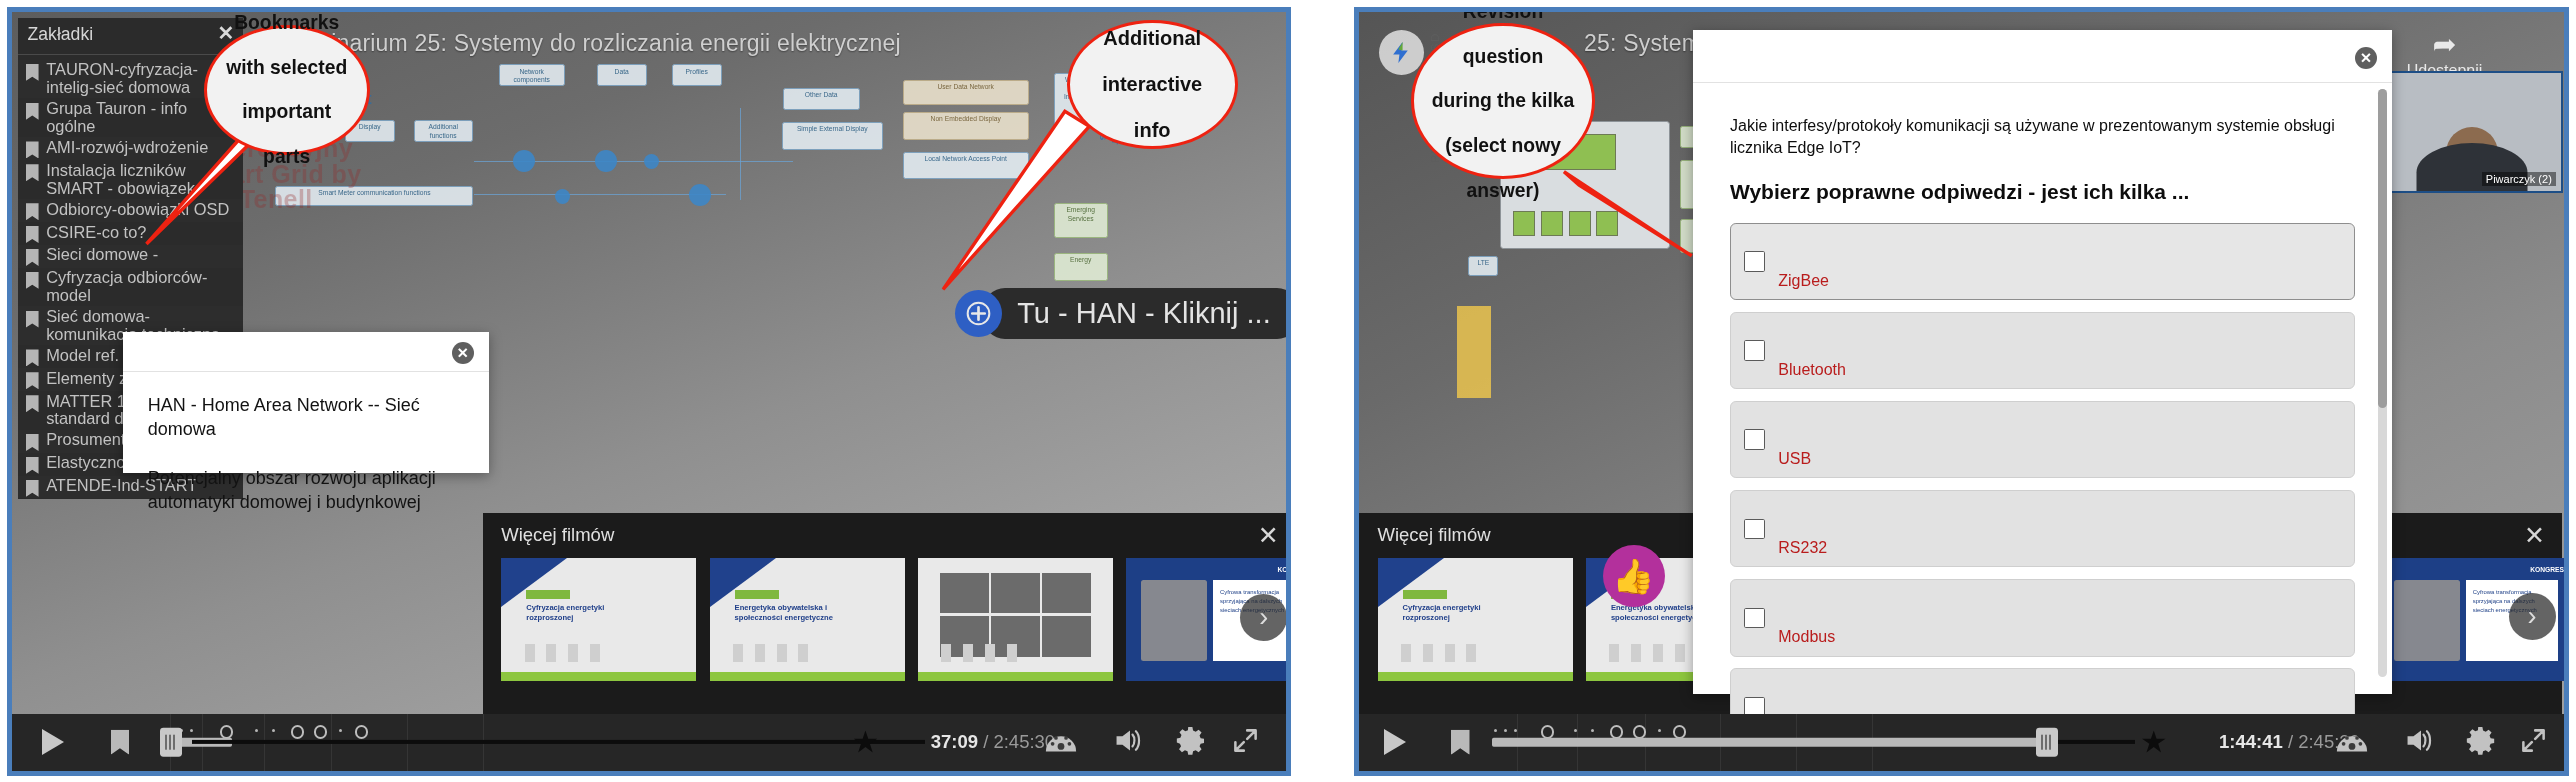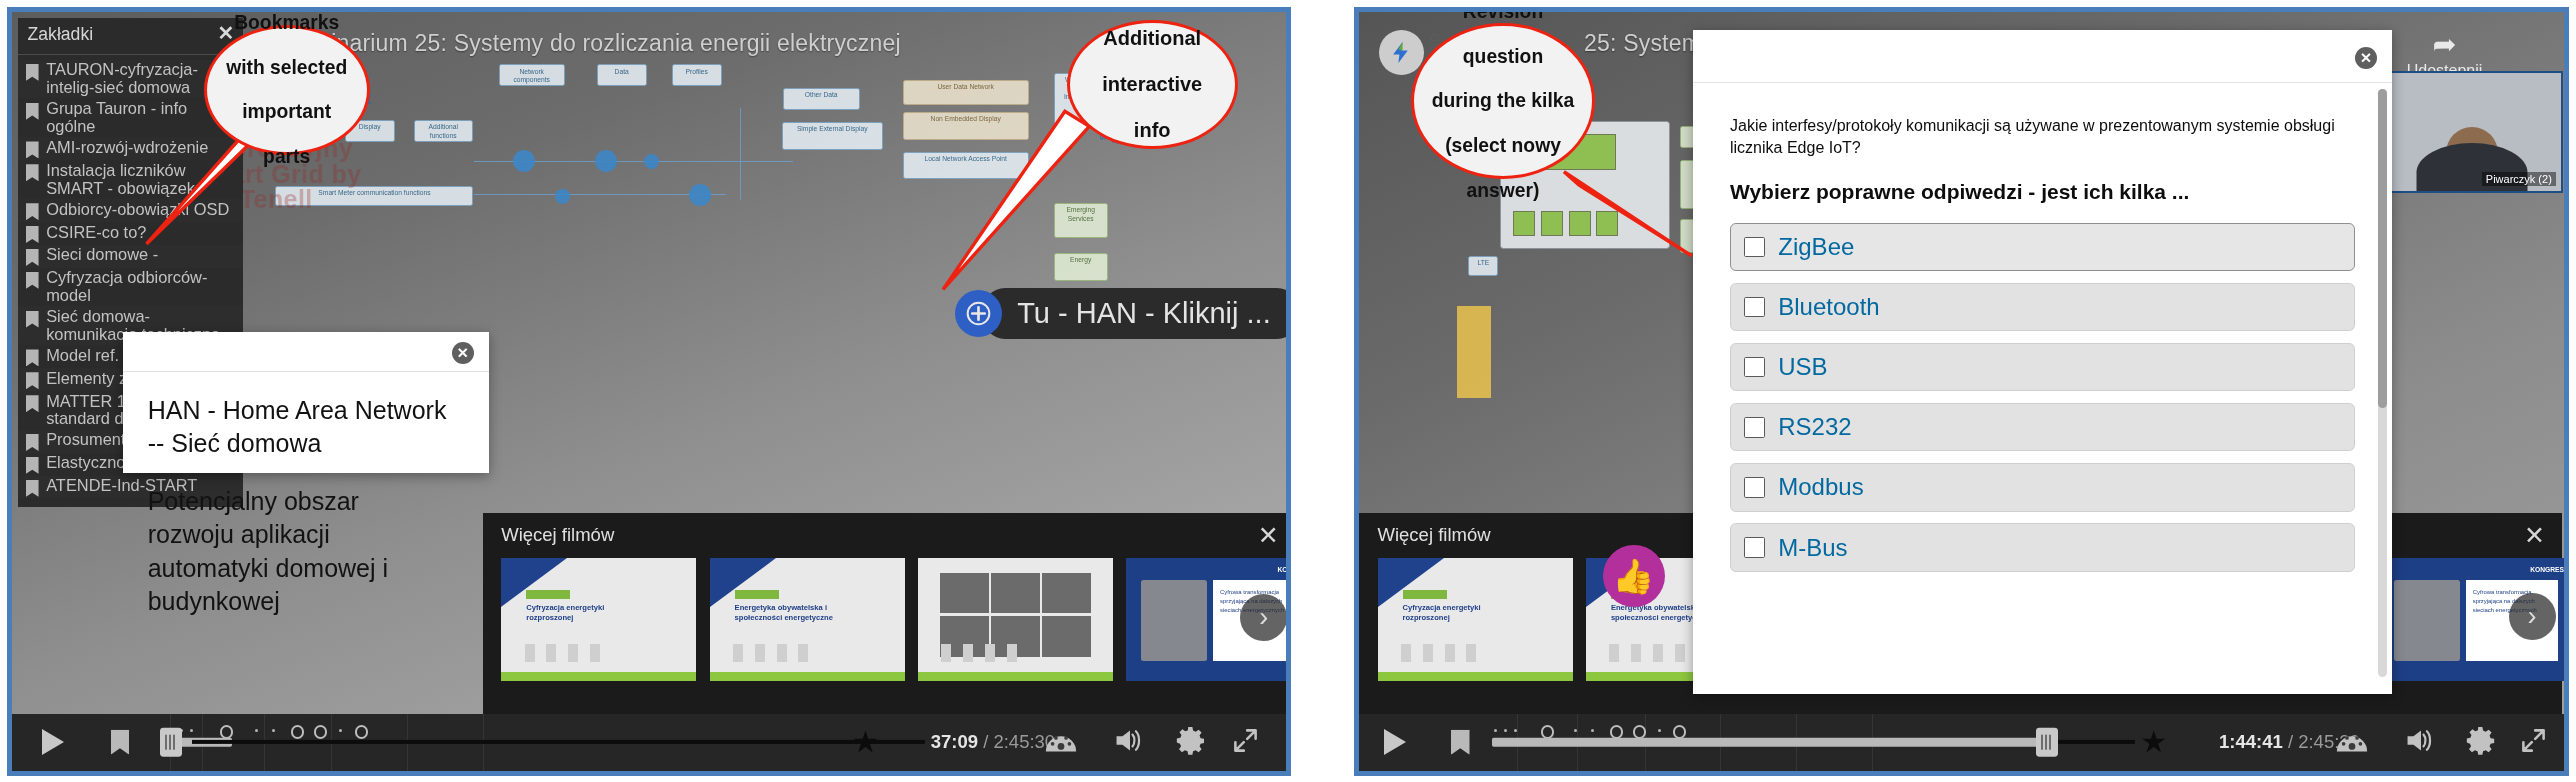--- a/index.html
+++ b/index.html
@@ -35,44 +35,44 @@
   .wmark{position:absolute;color:rgba(150,40,40,.30);font-weight:700;letter-spacing:0.4px;
          font-size:25px;line-height:1.02;text-align:center;}
 
   
   .bmk{position:absolute;left:5.9px;top:5.9px;width:225px;height:auto;background:#2b2b2b;
        color:#c9c9c9;}
   .bmk-head{position:relative;padding:6.7px 10px 8.4px 10px;font-size:17.6px;color:#d6d6d6;
             border-bottom:0.8px solid #4a4a4a;}
   .bmk-close{position:absolute;right:8.4px;top:5px;font-size:20px;color:#d9d9d9;font-weight:700;
              cursor:pointer;line-height:1;}
-  .bmk-list{padding:5px 0 9px 0;}
+  .bmk-list{padding:5px 0 1px 0;}
   .bmk-item{display:flex;align-items:flex-start;gap:7.6px;padding:1.7px 8.4px 1.7px 8.4px;font-size:16.4px;
             line-height:1.08;color:#c2c2c2;cursor:pointer;}
   .bmk-item:nth-child(odd){background:rgba(255,255,255,.012);}
   .bmk-ico{flex:0 0 auto;width:12.6px;height:17px;margin-top:2.5px;background:#b5b5b5;
            clip-path:polygon(0 0,100% 0,100% 100%,50% 76%,0 100%);}
   .bmk-text{flex:1 1 auto;}
 
   
   .popup{position:absolute;background:#fff;box-shadow:0 2.5px 11.8px rgba(0,0,0,.35);}
   .popup-head{position:relative;height:39px;border-bottom:0.8px solid #e2e2e2;}
   .popup-x{position:absolute;right:15px;top:10px;width:22px;height:22px;border-radius:50%;
            background:#5f5f5f;color:#fff;font-size:14.3px;line-height:22px;text-align:center;
            font-weight:700;cursor:pointer;}
   .popup-body{padding:22px 25px 22px 25px;color:#121212;}
-  .popup-body p{margin:0 12px 25px 0;font-size:25px;line-height:1.33;}
+  .popup-body p{margin:0 12px 25px 0;font-size:18px;line-height:1.33;}
 
   .quiz-q{font-size:16px;line-height:1.34;margin:0 0 22px 0;color:#0d0d0d;}
   .quiz-sub{font-size:21px;margin:0 0 18.5px 0;color:#0d0d0d;font-weight:bold;}
   .opt{display:flex;align-items:center;gap:13.4px;background:#e2e2e2;border:0.8px solid #cfcfcf;
        border-radius:5.9px;padding:9.2px 13.4px;margin-bottom:11.8px;cursor:pointer;}
   .opt.first{border:1.7px solid #8e8e8e;background:#e6e6e6;}
   .opt-cb{flex:0 0 auto;width:18.5px;height:18.5px;border:1.7px solid #5a5a5a;background:#fff;border-radius:1.7px;}
-  .opt-label{font-size:24px;color:#0369a1;}
+  .opt-label{font-size:16px;color:#b91c1c;margin-top:39px;}
 
   
   .bubble{position:absolute;background:#f2f2f2;border:3.4px solid #ee2211;border-radius:50%;
           display:flex;align-items:center;justify-content:center;text-align:center;
           font-weight:700;color:#111;z-index:40;}
   .bubble span{display:block;padding:0 5px;line-height:1.16;}
   .tail{position:absolute;z-index:39;}
 
   
   .pbar{position:absolute;left:0;right:0;bottom:0;height:57px;background:#262626;}

